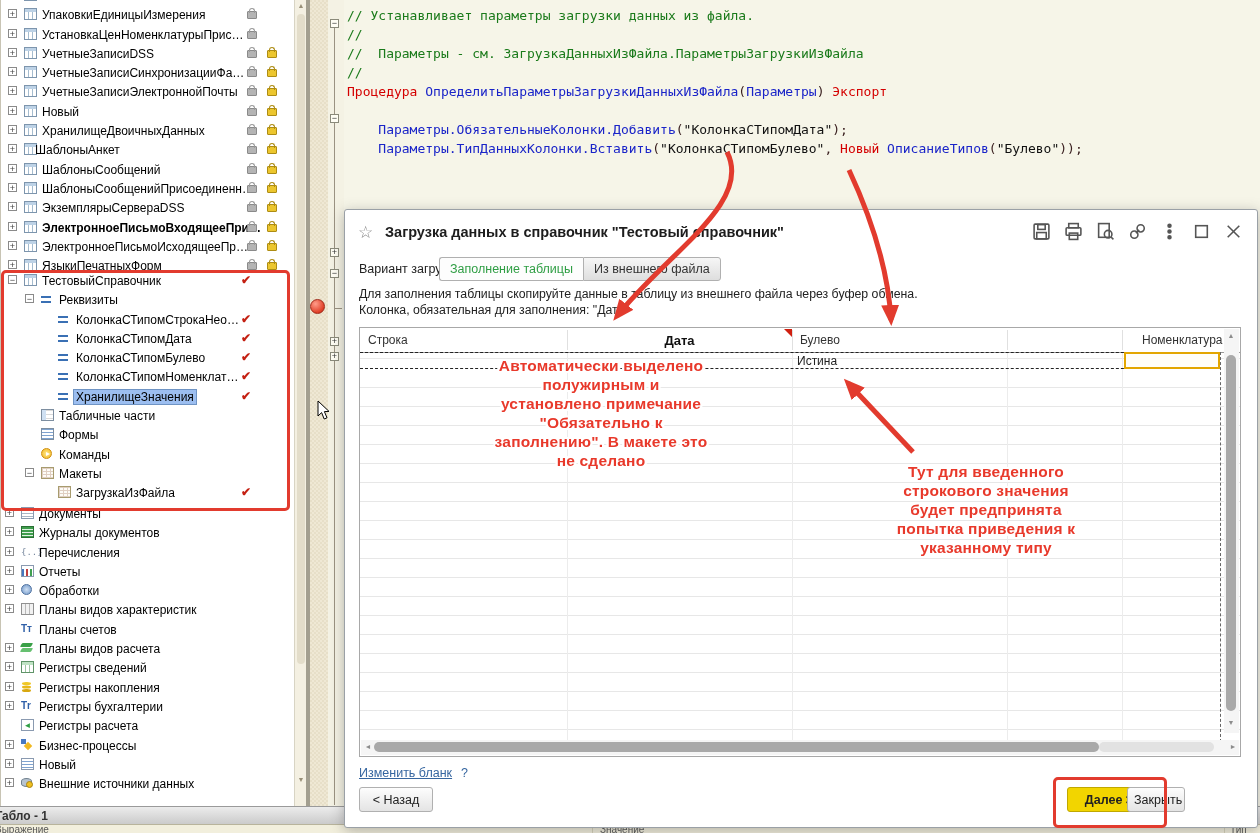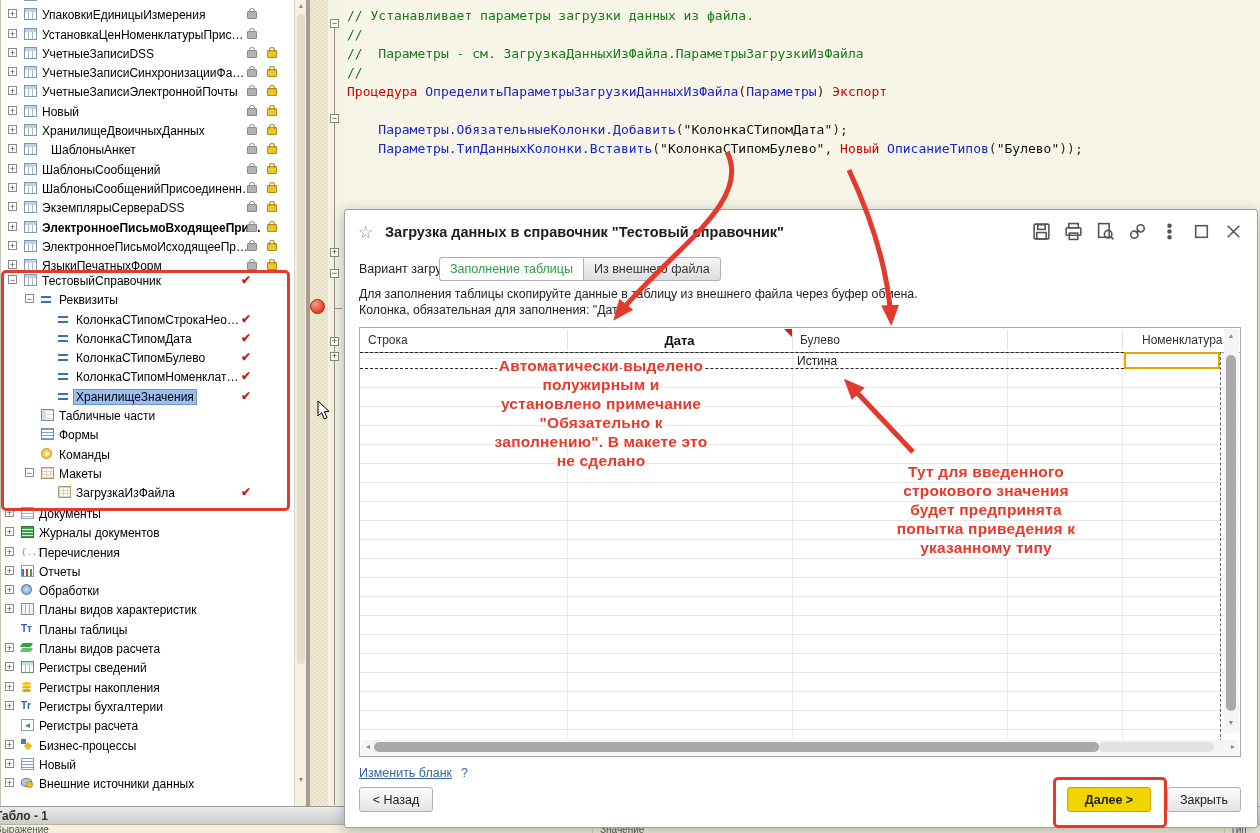--- a/index.html
+++ b/index.html
@@ -167,21 +167,21 @@
      text-shadow:-2px -2px 0 #fff,2px -2px 0 #fff,-2px 2px 0 #fff,2px 2px 0 #fff,-2px 0 0 #fff,2px 0 0 #fff,0 -2px 0 #fff,0 2px 0 #fff,0 0 4px #fff;}
   .ann1{left:106px;top:146px;}
   .ann2{left:491px;top:252px;}
 
   .edit-link{position:absolute;left:14px;top:556px;font-size:12.5px;color:#3666a0;text-decoration:underline;cursor:pointer;}
   .help-q{position:absolute;left:116px;top:556px;font-size:12.5px;color:#3666a0;}
   .btn{position:absolute;top:577px;height:25px;font-family:"Liberation Sans",sans-serif;font-size:12.5px;color:#222;
      background:linear-gradient(#fdfdfd,#e4e4e4);border:1px solid #b0b0b0;border-radius:3px;}
   .btn.back{left:14px;width:74px;}
   .btn.next{left:722px;width:84px;background:#f2d500;border-color:#c0a800;font-weight:600;}
-  .btn.closeb{left:822px;width:74px;}
+  .btn.closeb{left:782px;width:58px;}
 
   
   .arrows{position:absolute;left:0;top:0;z-index:60;pointer-events:none;}
   .hlbox{position:absolute;border:3px solid #e23b2e;border-radius:5px;z-index:70;pointer-events:none;}
   .hl-tree{left:1px;top:270px;width:283px;height:235px;}
   .hl-next{left:1053px;top:777px;width:108px;height:45px;}
 </style>
 </head>
 <body>
 
@@ -236,21 +236,21 @@
         <div class="trow">
           <span class="texp" style="left: 7px;">+</span>
           <span class="ticon i-table" style="left: 23px;"></span>
           <span class="tlabel" style="left: 41px;">ХранилищеДвоичныхДанных</span>
           <span class="lock" style="left: 246px;"></span>
           <span class="lock ylock" style="left: 266px;"></span>
         </div>
         <div class="trow">
           <span class="texp" style="left: 7px;">+</span>
           <span class="ticon i-table" style="left: 23px;"></span>
-          <span class="tlabel" style="left: 50px;">ШаблоныАнкет</span>
+          <span class="tlabel" style="left: 34px;">ШаблоныАнкет</span>
           <span class="lock" style="left: 246px;"></span>
           <span class="lock ylock" style="left: 266px;"></span>
         </div>
         <div class="trow">
           <span class="texp" style="left: 7px;">+</span>
           <span class="ticon i-table" style="left: 23px;"></span>
           <span class="tlabel" style="left: 41px;">ШаблоныСообщений</span>
           <span class="lock" style="left: 246px;"></span>
           <span class="lock ylock" style="left: 266px;"></span>
         </div>
@@ -376,21 +376,21 @@
           <span class="ticon i-dataproc" style="left: 20px;"></span>
           <span class="tlabel" style="left: 38px;">Обработки</span>
         </div>
         <div class="trow">
           <span class="texp" style="left: 4px;">+</span>
           <span class="ticon i-chart-plan" style="left: 20px;"></span>
           <span class="tlabel" style="left: 38px;">Планы видов характеристик</span>
         </div>
         <div class="trow">
           <span class="ticon i-accounts" style="left: 20px;"></span>
-          <span class="tlabel" style="left: 38px;">Планы таблицы</span>
+          <span class="tlabel" style="left: 38px;">Планы счетов</span>
         </div>
         <div class="trow">
           <span class="texp" style="left: 4px;">+</span>
           <span class="ticon i-calc-plan" style="left: 20px;"></span>
           <span class="tlabel" style="left: 38px;">Планы видов расчета</span>
         </div>
         <div class="trow">
           <span class="texp" style="left: 4px;">+</span>
           <span class="ticon i-inforeg" style="left: 20px;"></span>
           <span class="tlabel" style="left: 38px;">Регистры сведений</span>

